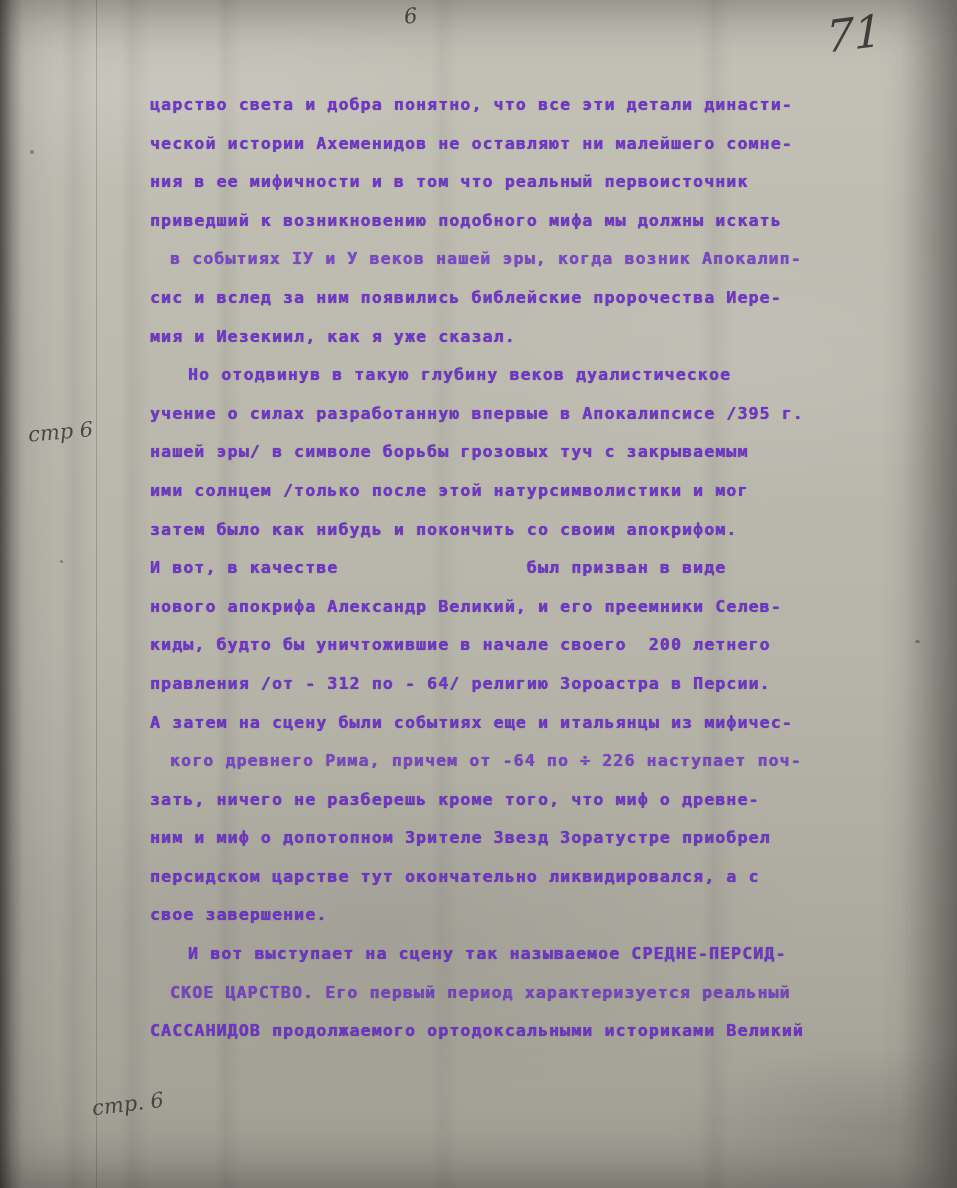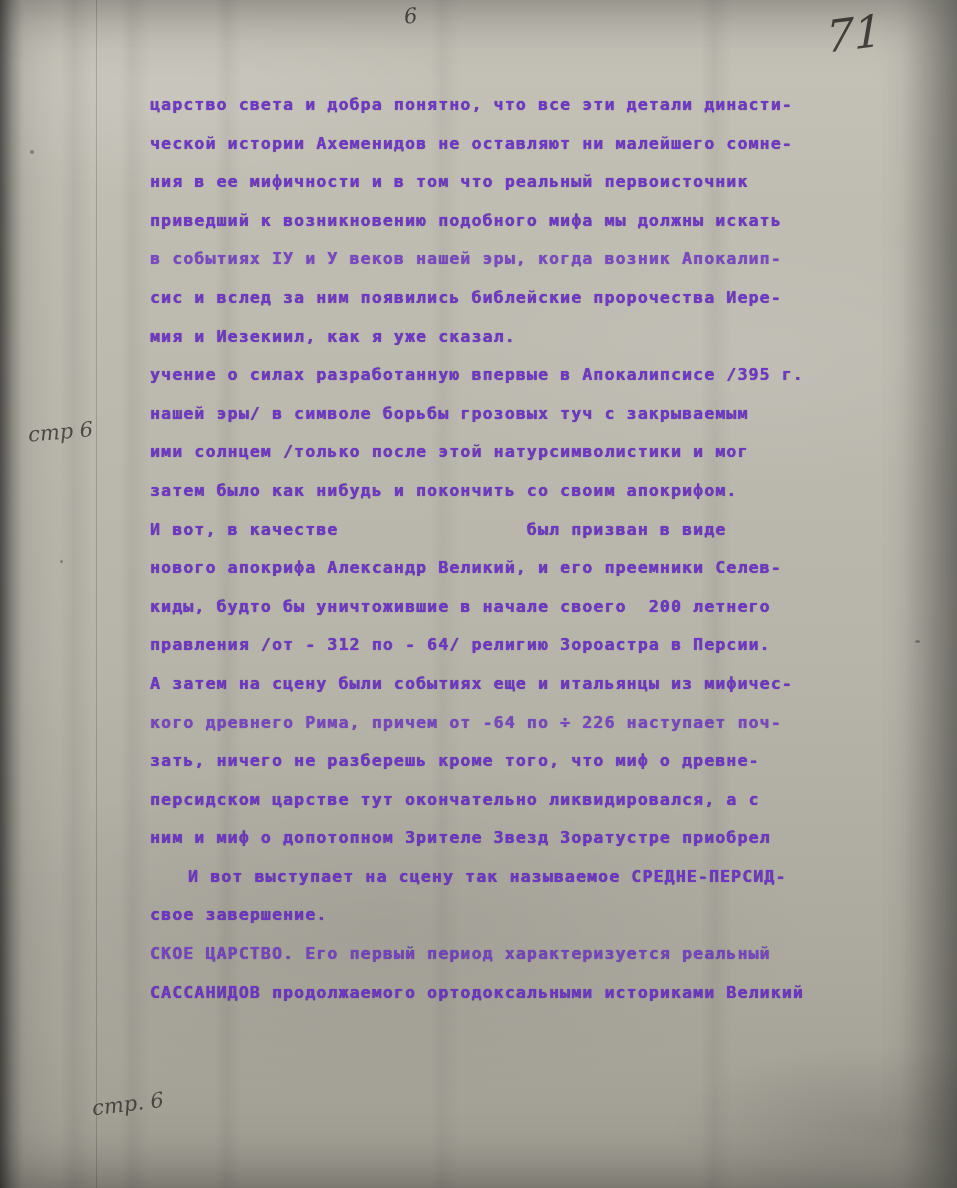--- a/index.html
+++ b/index.html
@@ -61,21 +61,21 @@
     letter-spacing: 1.15px;
     color: #6d28d9;
     height: 38.6px;
     line-height: 38.6px;
     white-space: pre;
     text-shadow: 0 0 1.1px rgba(0,0,0,0.55), 0.5px 0.4px 0.6px rgba(0,0,0,0.30);
     font-weight: 700;
     opacity: 0.92;
   }
   .line.ind { padding-left: 38px; }
-  .line.faint { opacity: 0.80; }
+  .line.faint { opacity: 0.80; margin-left: 20px; }
 
   
   .handwriting {
     position: absolute;
     font-family: "DejaVu Serif", serif;
     font-style: italic;
     color: #23211f;
     opacity: 0.72;
   }
   #folio-top {
@@ -139,33 +139,34 @@
   <div class="handwriting" id="margin-note-2">стр. 6</div>
 
   <div id="body-text">
       <div class="line">царство света и добра понятно, что все эти детали династи-</div>
       <div class="line">ческой истории Ахеменидов не оставляют ни малейшего сомне-</div>
       <div class="line">ния в ее мифичности и в том что реальный первоисточник</div>
       <div class="line">приведший к возникновению подобного мифа мы должны искать</div>
       <div class="line faint">в событиях IУ и У веков нашей эры, когда возник Апокалип-</div>
       <div class="line">сис и вслед за ним появились библейские пророчества Иере-</div>
       <div class="line">мия и Иезекиил, как я уже сказал.</div>
+      <div class="line ind">Но отодвинув в такую глубину веков дуалистическое</div>
       <div class="line">учение о силах разработанную впервые в Апокалипсисе /395 г.</div>
       <div class="line">нашей эры/ в символе борьбы грозовых туч с закрываемым</div>
       <div class="line">ими солнцем /только после этой натурсимволистики и мог</div>
       <div class="line">затем было как нибудь и покончить со своим апокрифом.</div>
       <div class="line">И вот, в качестве                 был призван в виде</div>
       <div class="line">нового апокрифа Александр Великий, и его преемники Селев-</div>
       <div class="line">киды, будто бы уничтожившие в начале своего  200 летнего</div>
       <div class="line">правления /от - 312 по - 64/ религию Зороастра в Персии.</div>
       <div class="line">А затем на сцену были событиях еще и итальянцы из мифичес-</div>
       <div class="line faint">кого древнего Рима, причем от -64 по ÷ 226 наступает поч-</div>
       <div class="line">зать, ничего не разберешь кроме того, что миф о древне-</div>
+      <div class="line">ним и миф о допотопном Зрителе Звезд Зоратустре приобрел</div>
       <div class="line">персидском царстве тут окончательно ликвидировался, а с</div>
-      <div class="line">ним и миф о допотопном Зрителе Звезд Зоратустре приобрел</div>
+      <div class="line">свое завершение.</div>
       <div class="line ind">И вот выступает на сцену так называемое СРЕДНЕ-ПЕРСИД-</div>
-      <div class="line">свое завершение.</div>
       <div class="line faint">СКОЕ ЦАРСТВО. Его первый период характеризуется реальный</div>
       <div class="line">САССАНИДОВ продолжаемого ортодоксальными историками Великий</div>
     </div>
 
   <div id="edge-shadow"></div>
 </div>
 
 </body></html>

